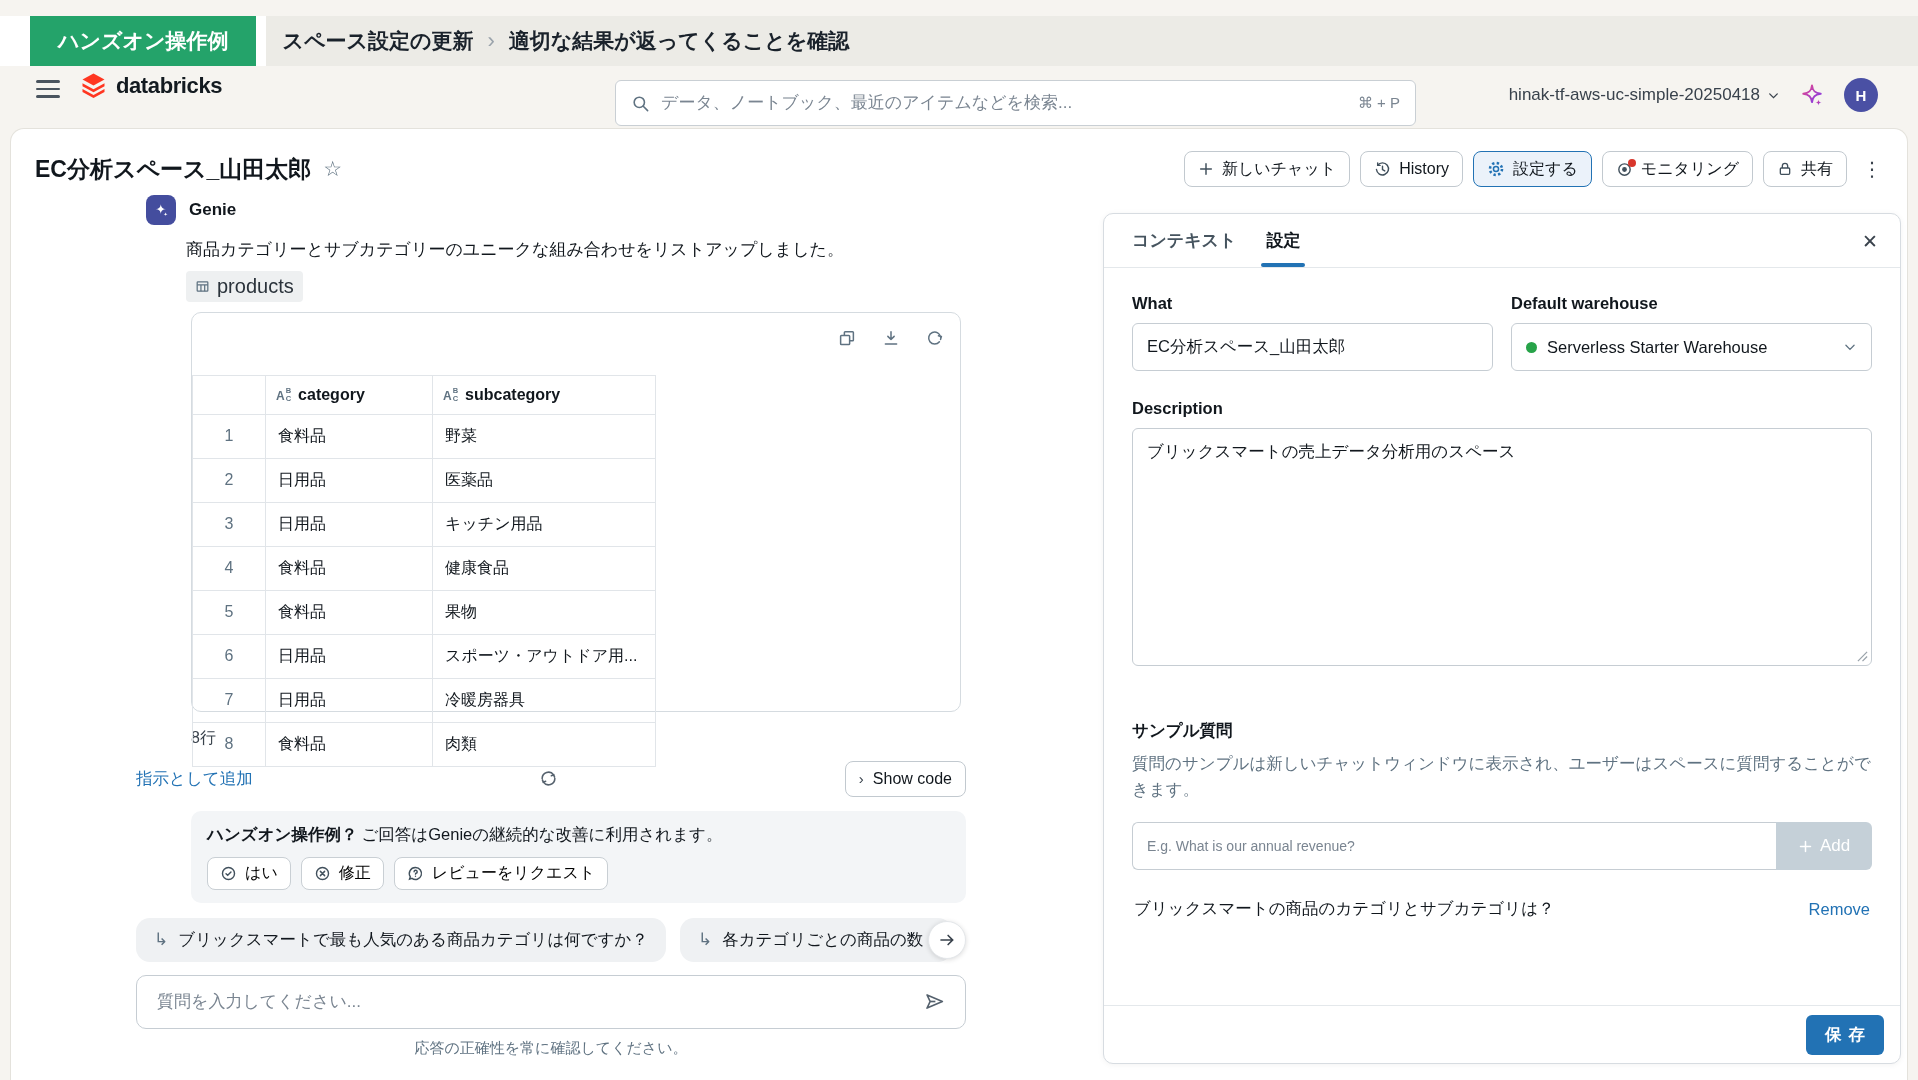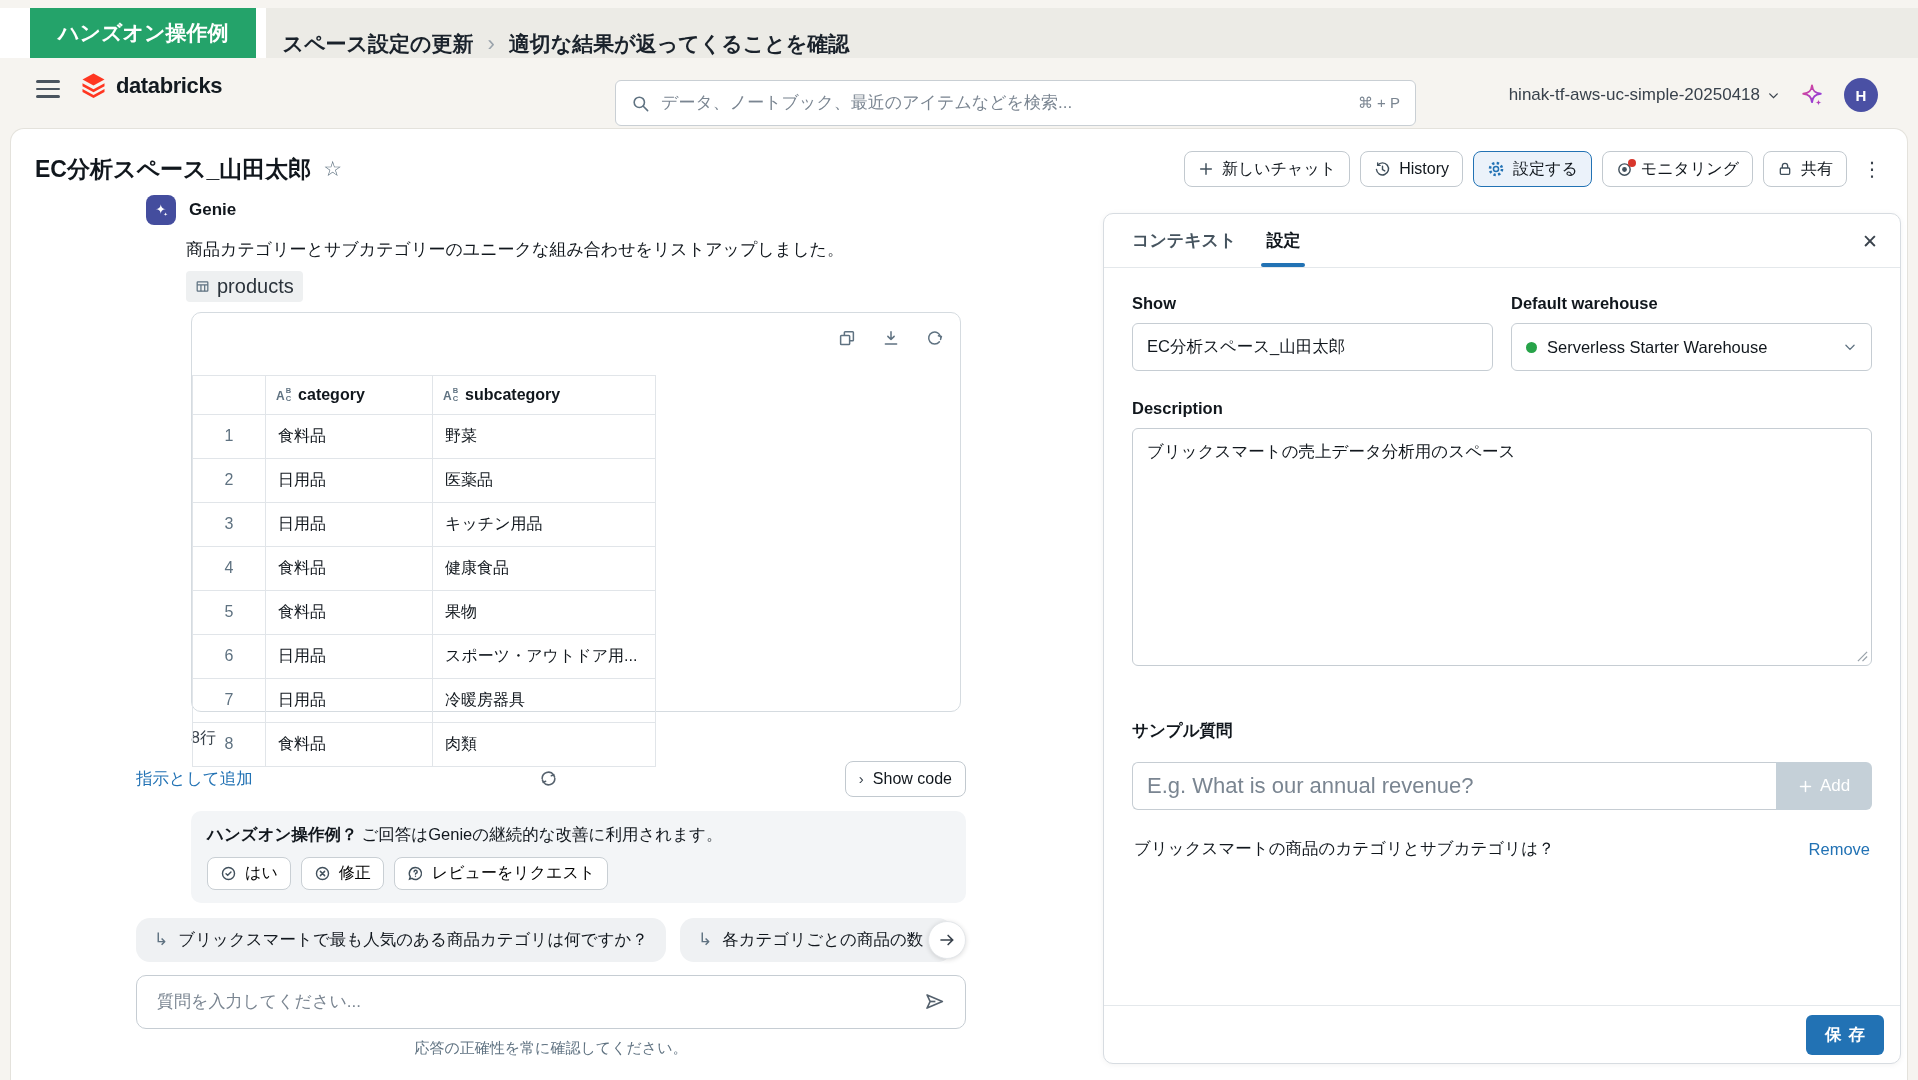--- a/index.html
+++ b/index.html
@@ -1,22 +1,22 @@
 <!DOCTYPE html>
 <html><head>
 <meta charset="utf-8">
 <style>
   * { margin:0; padding:0; box-sizing:border-box; }
   html,body { width:1918px; height:1080px; overflow:hidden;
     font-family:"Liberation Sans", sans-serif; background:#F6F4F0; color:#11171D; }
   svg { display:block; }
 
   
-  .banner { position:absolute; top:8px; left:0; width:100%; height:50px;
-    background:#ECEBE6; display:flex; align-items:flex-end; }
+  .banner { position:absolute; top:16px; left:0; width:100%; height:50px;
+    background:#ECEBE6; display:flex; align-items:center; }
   .banner-white { height:100%; background:#FFFFFF; display:flex; align-items:center;
     padding:0 10px 0 30px; }
   .badge { background:#24A36A; color:#fff; font-weight:bold; font-size:21px;
     height:100%; display:flex; align-items:center; padding:0 28px; }
   .crumbs { display:flex; align-items:center; gap:14px; margin-left:16px;
     font-size:21px; font-weight:bold; color:#1A222B; }
   .crumb-sep { color:#9AA3AB; font-weight:normal; font-size:22px; }
 
   
   .appbar { position:absolute; top:50px; left:0; right:0; height:78px; }
@@ -139,21 +139,21 @@
   .select .chev { margin-left:auto; color:#5F7281; }
   .desc-label { margin-top:28px; }
   .ta-wrap { position:relative; }
   .textarea { height:238px; width:100%; border:1px solid #C6CDD3; border-radius:6px;
     padding:12px 14px; font-size:16.5px; font-family:inherit; resize:none; outline:none; color:#11171D; }
   .ta-corner { position:absolute; right:4px; bottom:8px; color:#9AA3AB; pointer-events:none; }
   .sample-h { margin-top:50px; font-weight:bold; font-size:16.5px; }
   .sample-desc { margin-top:9px; color:#5F7281; font-size:16.5px; line-height:1.55; }
   .add-row { display:flex; margin-top:20px; }
   .add-input { flex:1; height:48px; border:1px solid #C6CDD3; border-right:none;
-    border-radius:6px 0 0 6px; padding:0 14px; font-size:22px; font-family:inherit; outline:none; }
+    border-radius:6px 0 0 6px; padding:0 14px; font-size:14px; font-family:inherit; outline:none; }
   .add-input::placeholder { color:#7A8591; }
   .add-btn { width:96px; height:48px; background:#C5D0D8; border:none; border-radius:0 6px 6px 0;
     color:#fff; font-size:17px; display:flex; align-items:center; justify-content:center; gap:7px; cursor:pointer; }
   .sample-item { display:flex; justify-content:space-between; align-items:center;
     margin-top:28px; font-size:16.5px; padding:0 2px; }
   .remove { color:#2272B4; cursor:pointer; }
   .panel-footer { position:absolute; bottom:0; left:0; right:0; height:58px;
     border-top:1px solid #E4E8EB; display:flex; align-items:center; justify-content:flex-end; padding:0 16px; }
   .save-btn { background:#2272B4; color:#fff; border:none; border-radius:6px; height:40px;
     padding:0 12px 0 19px; font-size:16.5px; font-weight:bold; letter-spacing:7px;
@@ -487,21 +487,21 @@
   <div class="panel">
     <div class="panel-tabs">
       <span class="tab inactive">コンテキスト</span>
       <span class="tab active">設定</span>
     </div>
     <span class="panel-close">✕</span>
 
     <div class="panel-body">
       <div class="form-row">
         <div class="fcol">
-          <div class="flabel">Show</div>
+          <div class="flabel">What</div>
           <input class="finput" value="EC分析スペース_山田太郎" style="">
         </div>
         <div class="fcol">
           <div class="flabel">Default warehouse</div>
           <div class="select">
             <span class="dot"></span>
             <span>Serverless Starter Warehouse</span>
             <span class="chev">
               <svg width="14" height="14" viewBox="0 0 24 24" fill="none" stroke="currentColor" stroke-width="2.2" stroke-linecap="round">
                   <path d="M5 9l7 7 7-7"></path>
@@ -515,20 +515,21 @@
       <div class="ta-wrap">
         <textarea class="textarea" style="">ブリックスマートの売上データ分析用のスペース</textarea>
         <span class="ta-corner">
           <svg width="11" height="11" viewBox="0 0 12 12" stroke="currentColor" stroke-width="1.4">
             <path d="M11 1L1 11M11 6L6 11"></path>
           </svg>
         </span>
       </div>
 
       <div class="sample-h">サンプル質問</div>
+      <div class="sample-desc">質問のサンプルは新しいチャットウィンドウに表示され、ユーザーはスペースに質問することができます。</div>
 
       <div class="add-row">
         <input class="add-input" placeholder="E.g. What is our annual revenue?" style="">
         <button class="add-btn">
           <span>
             <svg width="15" height="15" viewBox="0 0 24 24" fill="none" stroke="currentColor" stroke-width="2.4" stroke-linecap="round">
                 <path d="M12 4v16M4 12h16"></path>
               </svg>
           </span>
           <span>Add</span>

